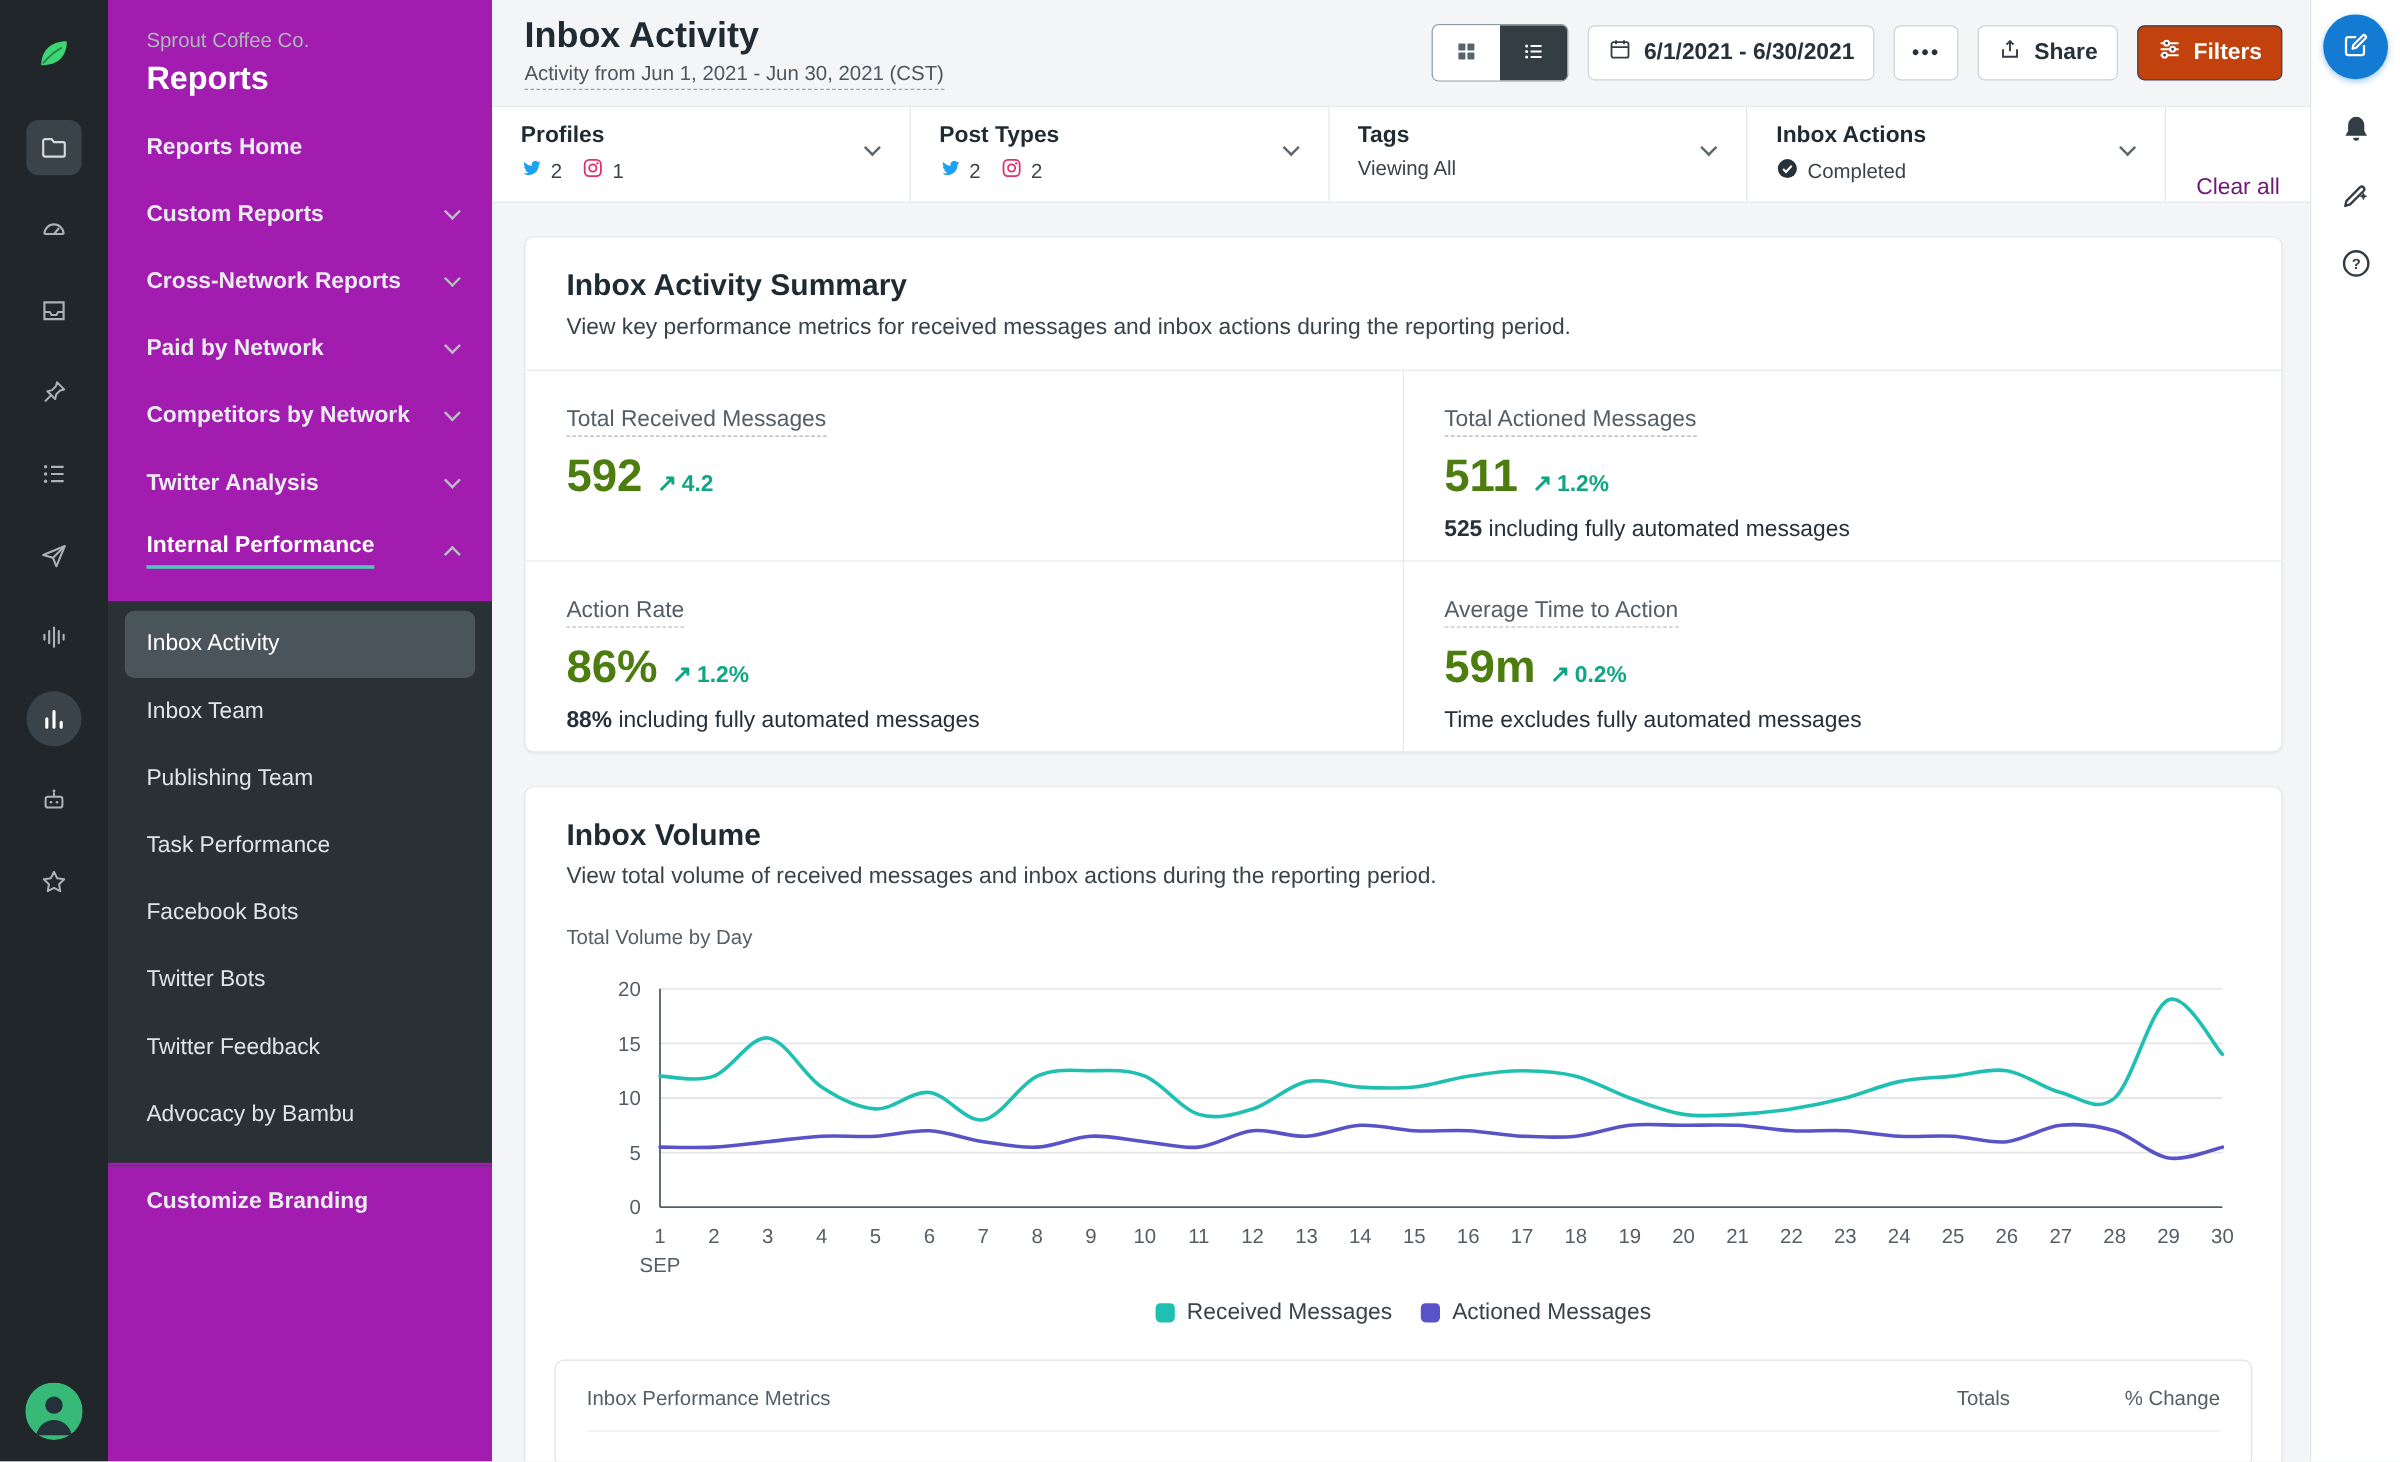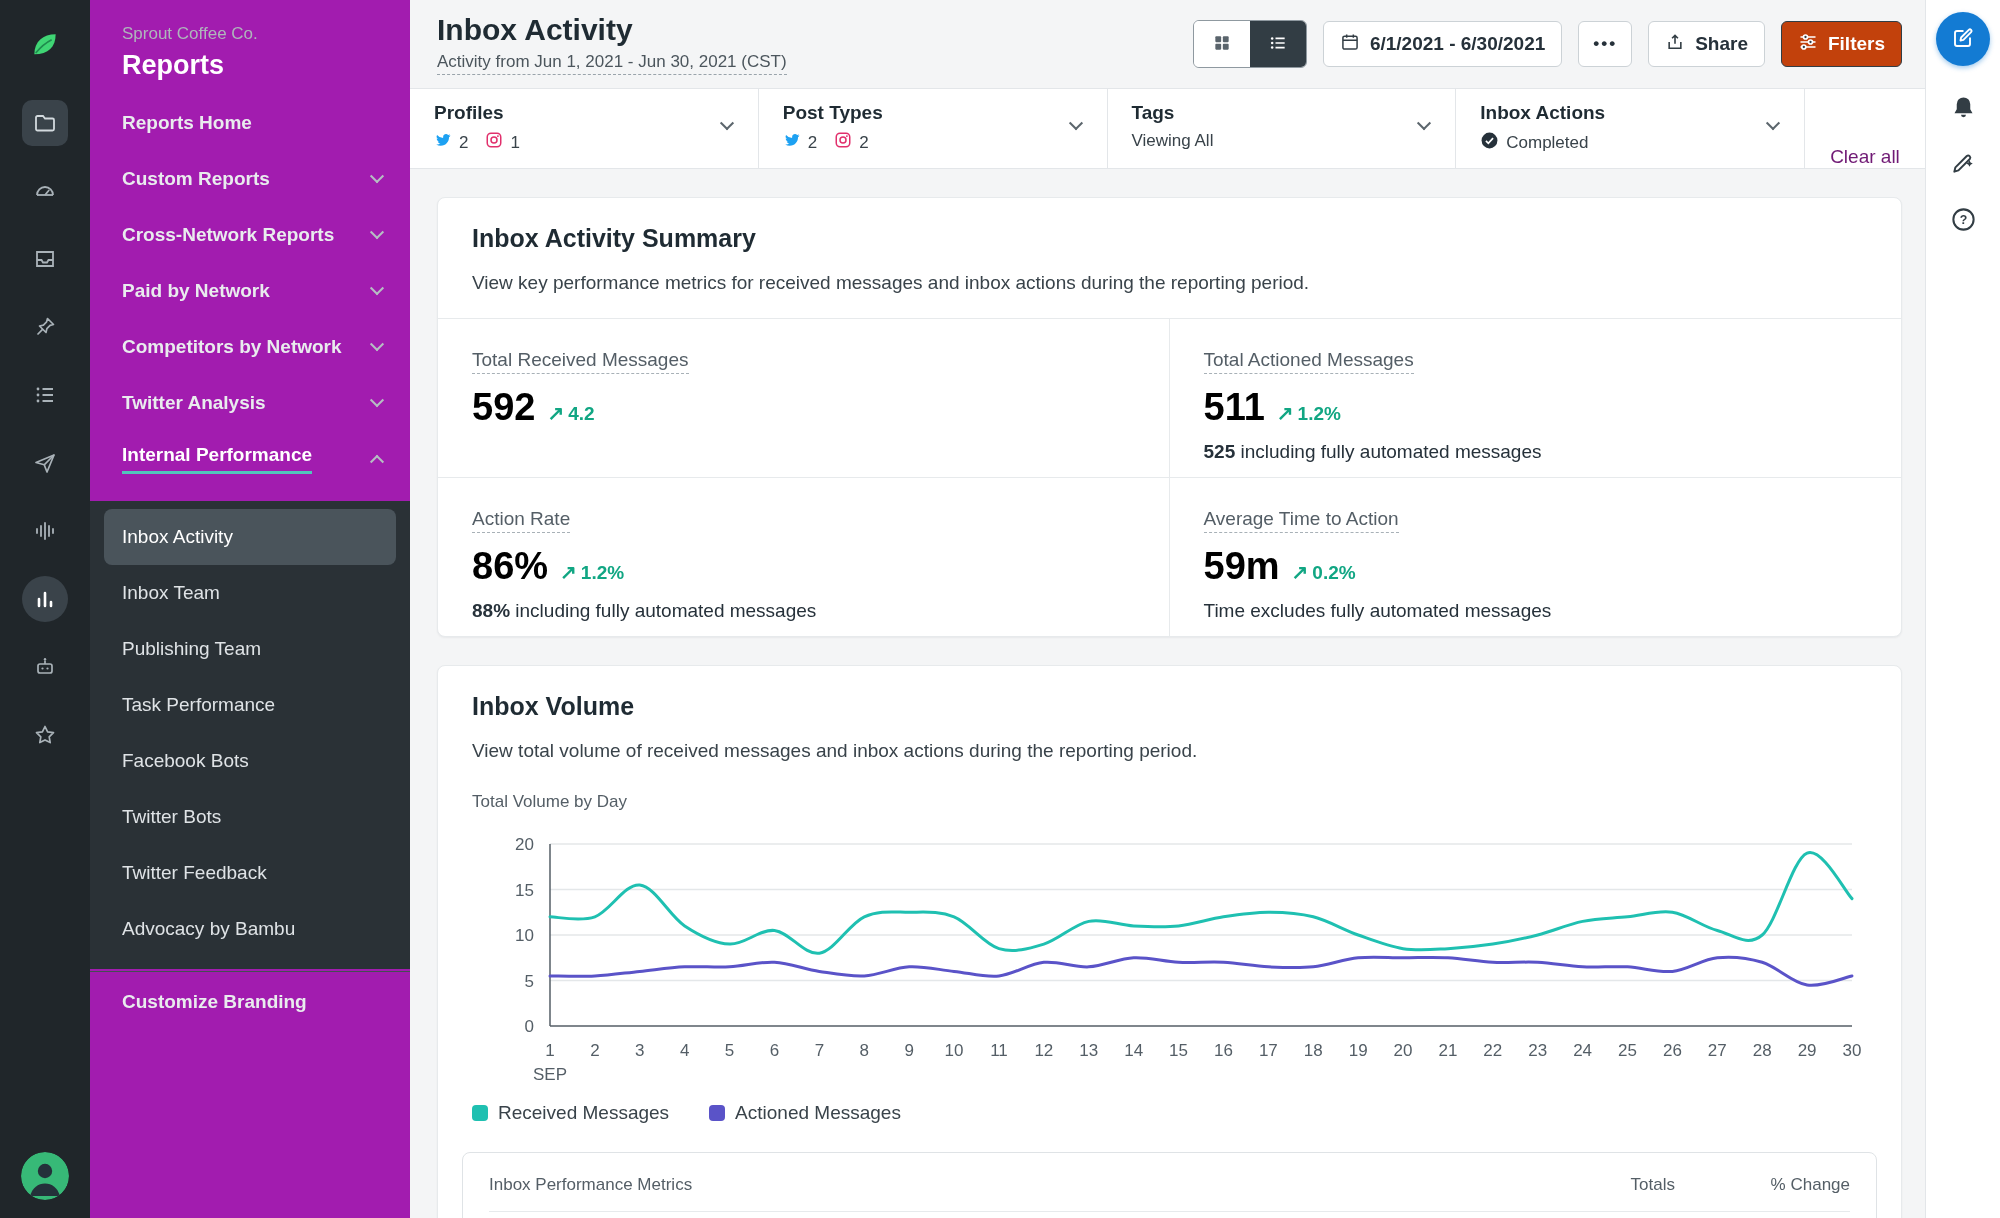--- a/index.html
+++ b/index.html
@@ -51,37 +51,37 @@
   .fcell .fvalue{margin-top:7px;display:flex;align-items:center;gap:7px;font-size:17px;color:#39434a}
   .fcell .chev{position:absolute;right:26px;top:32px;border-color:#5c666d}
   .fcount{margin-right:10px}
   .clear-all{width:120px;display:flex;align-items:flex-end;justify-content:center;font-size:19px;color:#701a75;cursor:pointer}
 
   
   .content{flex:1;overflow:hidden}
   .card{background:#fff;border:1px solid #e7eaec;border-radius:8px;box-shadow:0 1px 2px rgba(30,40,50,.06);margin:28px 23px 0 27px}
   .card-head{padding:26px 34px 24px}
   .card-title{font-size:25px;font-weight:bold;color:#1f2b33}
-  .card-desc{font-size:19px;color:#39434a;margin-top:19px}
+  .card-desc{font-size:19px;color:#39434a;margin-top:9px}
   .metrics{display:grid;grid-template-columns:1fr 1fr;border-top:1px solid #e7eaec}
   .mcell{padding:30px 34px 14px}
   .mcell.b{border-bottom:1px solid #e7eaec}
   .mcell.r{border-right:1px solid #e7eaec}
   .mlabel{font-size:19px;color:#545e66;display:inline-block;border-bottom:1px dashed #a8b1b7;padding-bottom:2px;cursor:pointer}
   .mvalue-row{display:flex;align-items:baseline;gap:12px;margin-top:12px}
-  .mvalue{font-size:38px;font-weight:bold;color:#000000}
+  .mvalue{font-size:38px;font-weight:bold;color:#4d7c0f}
   .delta{font-size:19px;font-weight:bold;color:#11a683;display:flex;align-items:baseline;gap:4px}
   .delta .arr{font-size:20px}
   .mnote{font-size:19px;color:#26313a;margin-top:12px}
   .mnote b{font-weight:bold}
 
   .chart-wrap{padding:6px 34px 0}
   .chart-label{font-size:17px;color:#545e66;margin-bottom:14px}
   svg.chart text{font-family:"Liberation Sans",sans-serif;font-size:17px;fill:#545e66}
-  .legend{display:flex;justify-content:flex-start;gap:40px;padding:10px 0 6px}
+  .legend{display:flex;justify-content:center;gap:24px;padding:10px 0 6px}
   .legend-item{display:flex;align-items:center;gap:10px;font-size:19px;color:#39434a;cursor:pointer}
   .swatch{width:16px;height:16px;border-radius:4px;display:inline-block}
 
   .ptable{border:1px solid #dfe3e6;border-radius:8px;margin:22px 24px 34px;padding:22px 26px 28px}
   .ptable-head{display:flex;font-size:17px;color:#545e66;padding-bottom:16px;border-bottom:1px solid #e7eaec}
   .col-metric{flex:1}
   .col-totals{width:200px;text-align:right}
   .col-change{width:175px;text-align:right}
 
   

